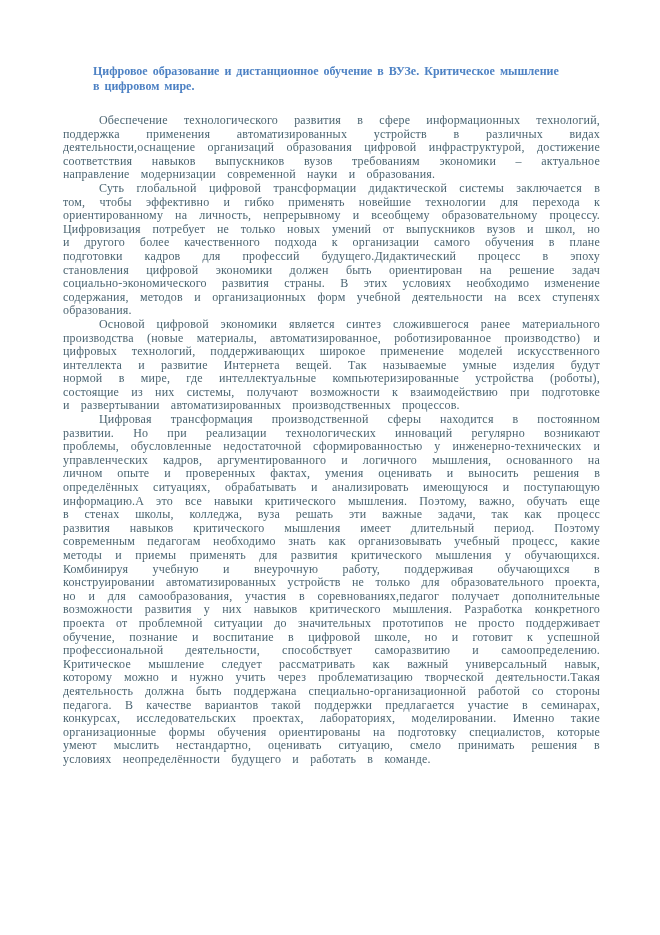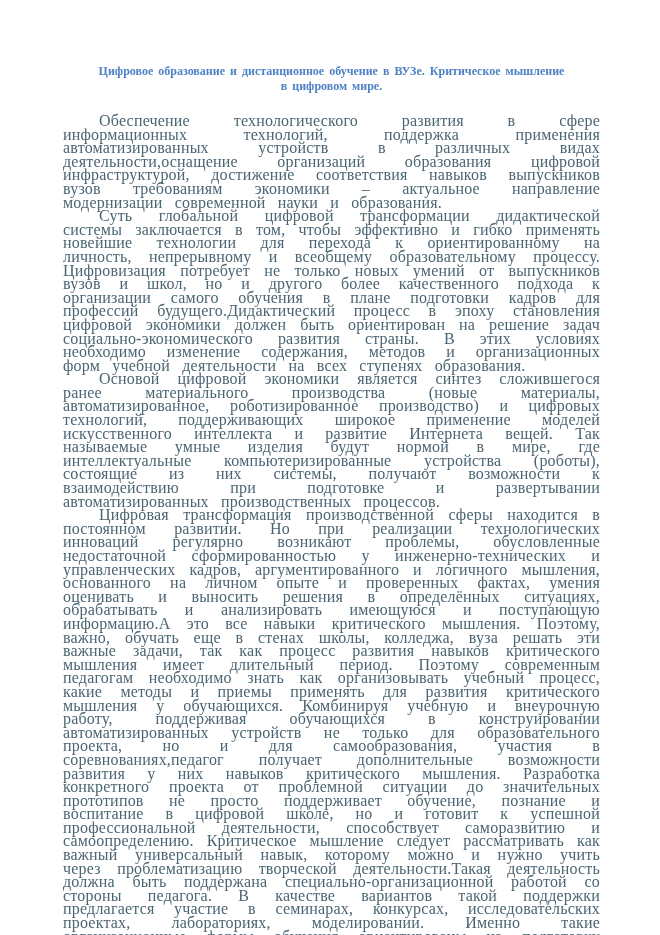--- a/index.html
+++ b/index.html
@@ -24,28 +24,27 @@
     position: absolute;
     top: 64px;
     left: 63px;
     width: 537px;
   }
   .doc-title {
     font-family: "Liberation Serif", serif;
     font-size: 12px;
     font-weight: bold;
     color: var(--title_color);
-    text-align: center;
     line-height: 15px;
     margin: 0 30px 20px 30px;
     word-spacing: 2px;
   }
   .doc-paragraph {
     font-family: "Liberation Serif", serif;
-    font-size: 16px;
+    font-size: 12px;
     color: var(--body_color);
     line-height: 13.6px;
     text-align: justify;
     text-indent: 36px;
     word-spacing: 8px;
     letter-spacing: 0.2px;
   }
 </style>
 </head>
 <body>

